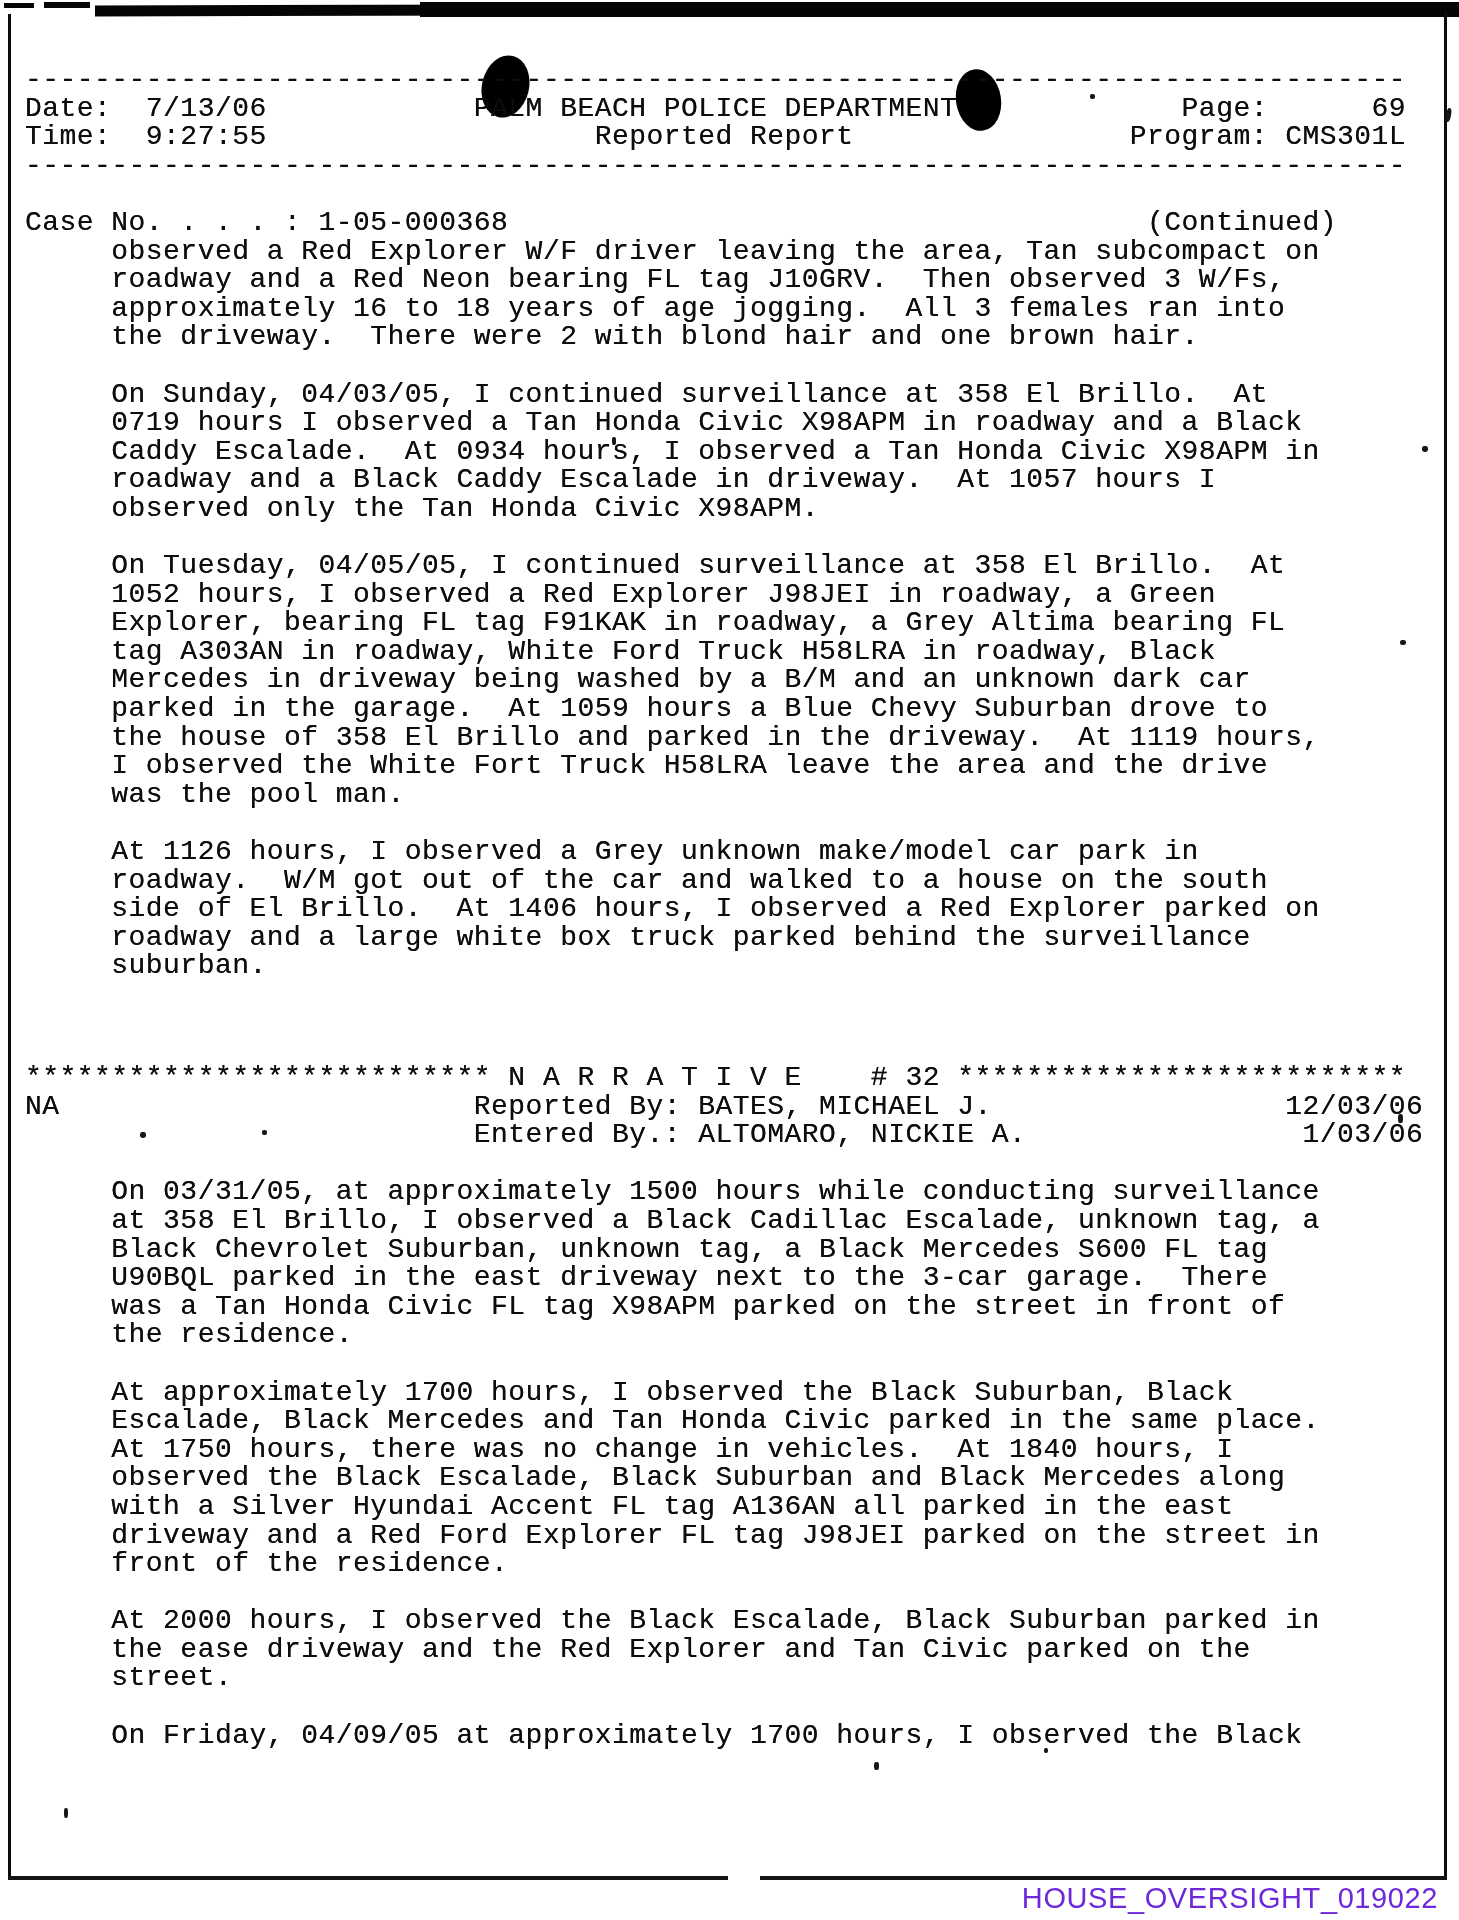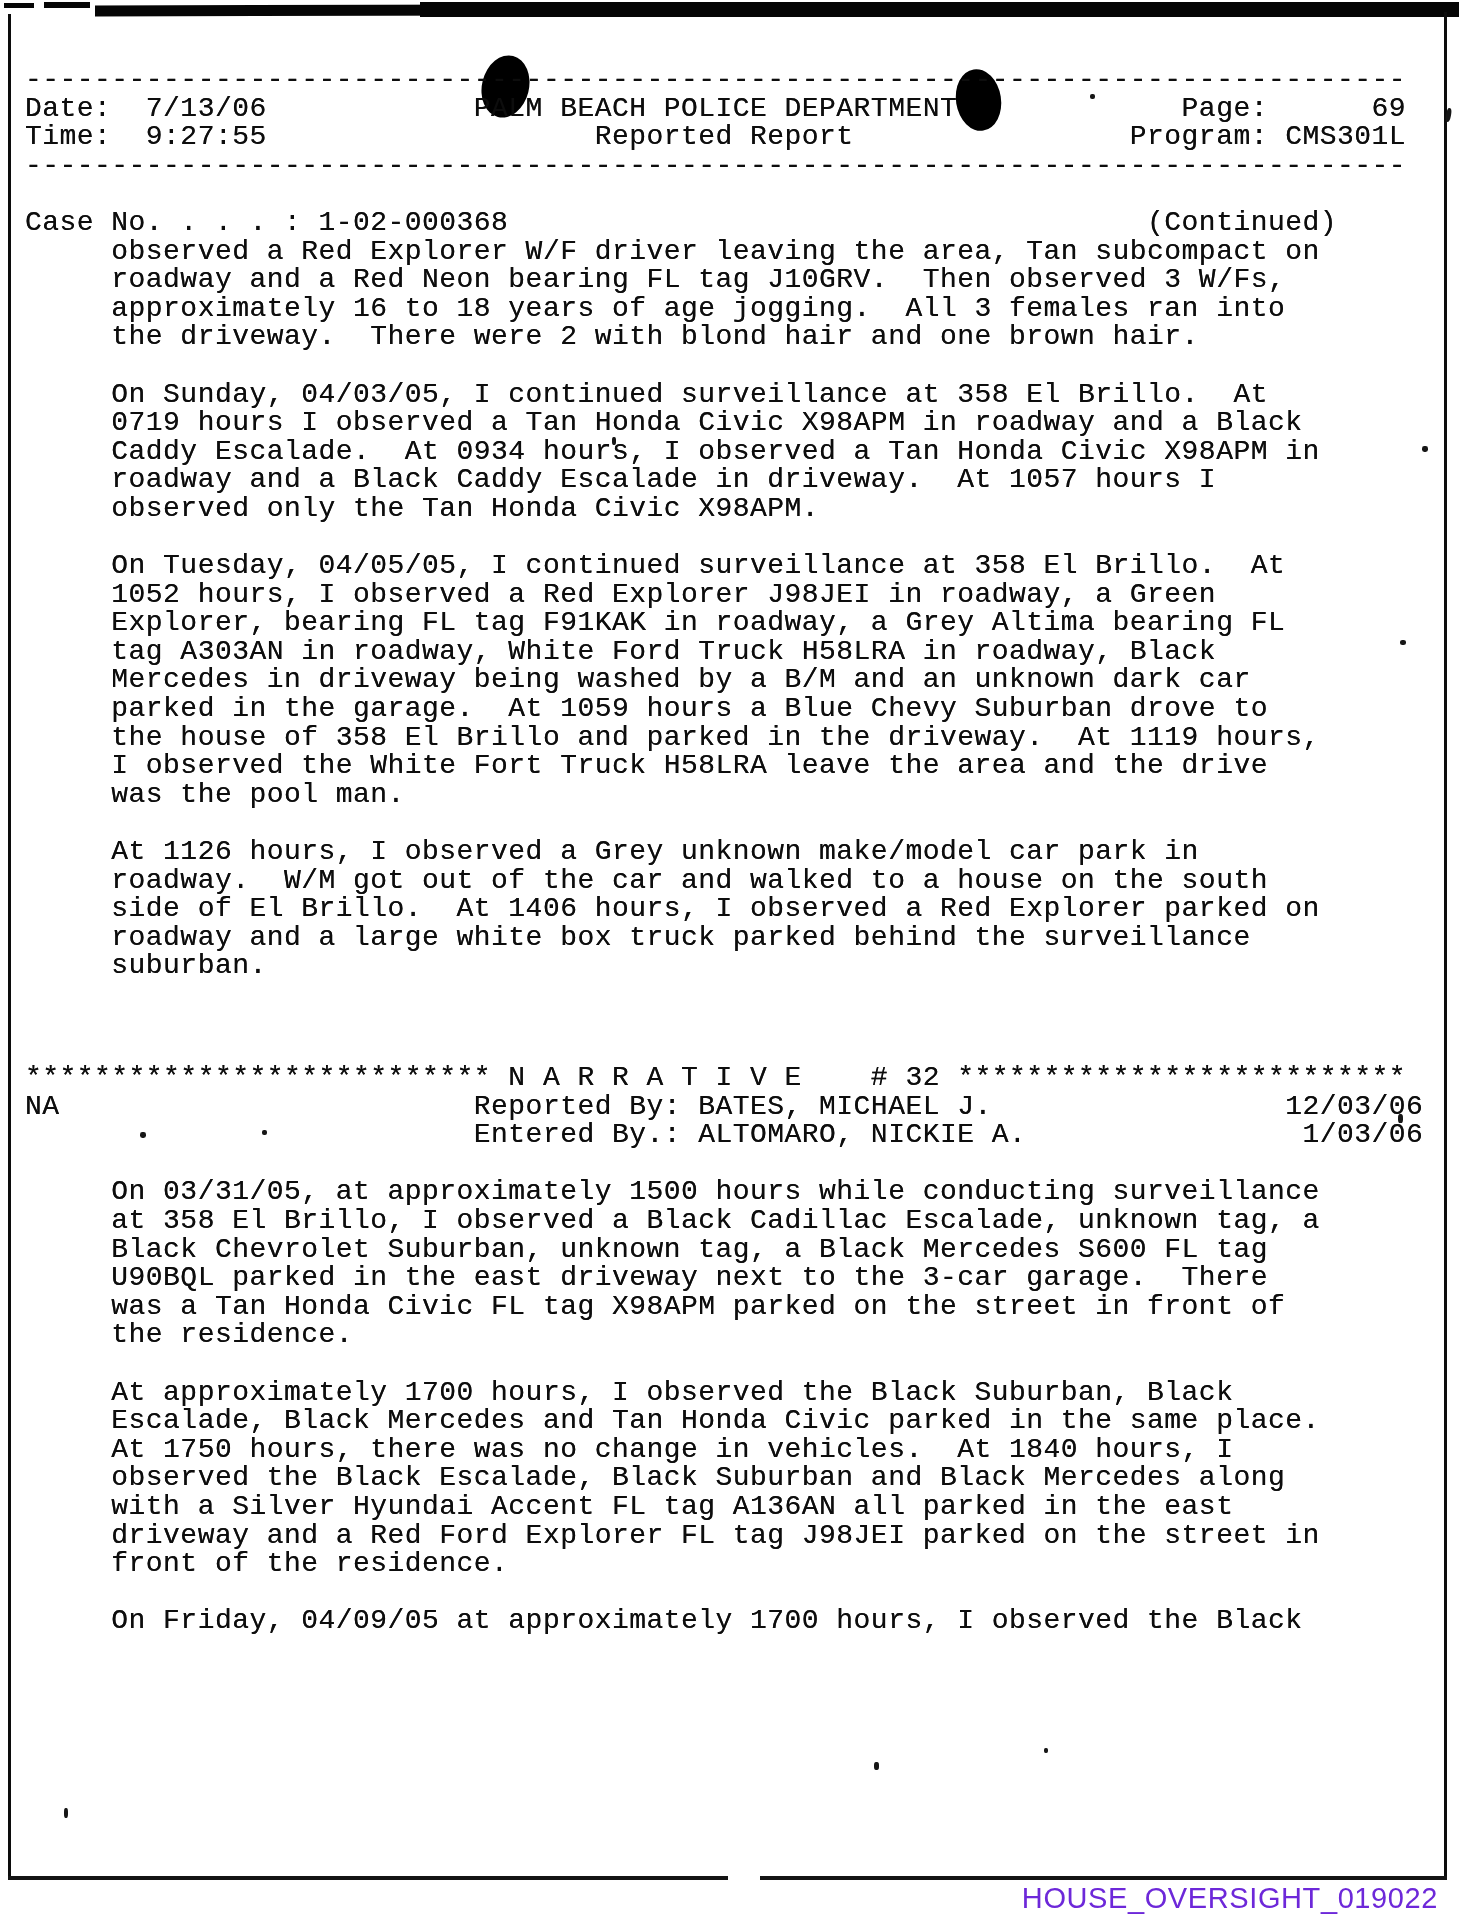--- a/index.html
+++ b/index.html
@@ -108,21 +108,21 @@
 
   <div class="hole hole1"></div>
   <div class="hole hole2"></div>
 
   <div class="doc">
     <div class="ln">--------------------------------------------------------------------------------</div>
     <div class="ln">Date:  7/13/06            PALM BEACH POLICE DEPARTMENT             Page:      69</div>
     <div class="ln">Time:  9:27:55                   Reported Report                Program: CMS301L</div>
     <div class="ln">--------------------------------------------------------------------------------</div>
 
-    <div class="ln gap1">Case No. . . . : 1-02-000368                                     (Continued)</div>
+    <div class="ln gap1">Case No. . . . : 1-05-000368                                     (Continued)</div>
 
     <div class="ln">     observed a Red Explorer W/F driver leaving the area, Tan subcompact on
      roadway and a Red Neon bearing FL tag J10GRV.  Then observed 3 W/Fs,
      approximately 16 to 18 years of age jogging.  All 3 females ran into
      the driveway.  There were 2 with blond hair and one brown hair.</div>
     <div class="ln gap1">     On Sunday, 04/03/05, I continued surveillance at 358 El Brillo.  At
      0719 hours I observed a Tan Honda Civic X98APM in roadway and a Black
      Caddy Escalade.  At 0934 hours, I observed a Tan Honda Civic X98APM in
      roadway and a Black Caddy Escalade in driveway.  At 1057 hours I
      observed only the Tan Honda Civic X98APM.</div>
@@ -151,20 +151,23 @@
      U90BQL parked in the east driveway next to the 3-car garage.  There
      was a Tan Honda Civic FL tag X98APM parked on the street in front of
      the residence.</div>
     <div class="ln gap1">     At approximately 1700 hours, I observed the Black Suburban, Black
      Escalade, Black Mercedes and Tan Honda Civic parked in the same place.
      At 1750 hours, there was no change in vehicles.  At 1840 hours, I
      observed the Black Escalade, Black Suburban and Black Mercedes along
      with a Silver Hyundai Accent FL tag A136AN all parked in the east
      driveway and a Red Ford Explorer FL tag J98JEI parked on the street in
      front of the residence.</div>
+    <div class="ln gap1">     At 2000 hours, I observed the Black Escalade, Black Suburban parked in
+     the ease driveway and the Red Explorer and Tan Civic parked on the
+     street.</div>
     <div class="ln gap1">     On Friday, 04/09/05 at approximately 1700 hours, I observed the Black</div>
   </div>
 
   <div class="speck" style="left:1090px; top:94px;  width:5px; height:5px;"></div>
   <div class="speck" style="left:1446px; top:108px; width:5px; height:14px; transform:rotate(10deg);"></div>
   <div class="speck" style="left:1422px; top:446px; width:6px; height:6px;"></div>
   <div class="speck" style="left:1400px; top:640px; width:6px; height:5px;"></div>
   <div class="speck" style="left:612px;  top:437px; width:4px; height:8px;"></div>
   <div class="speck" style="left:140px;  top:1132px; width:6px; height:6px;"></div>
   <div class="speck" style="left:262px;  top:1130px; width:5px; height:5px;"></div>

